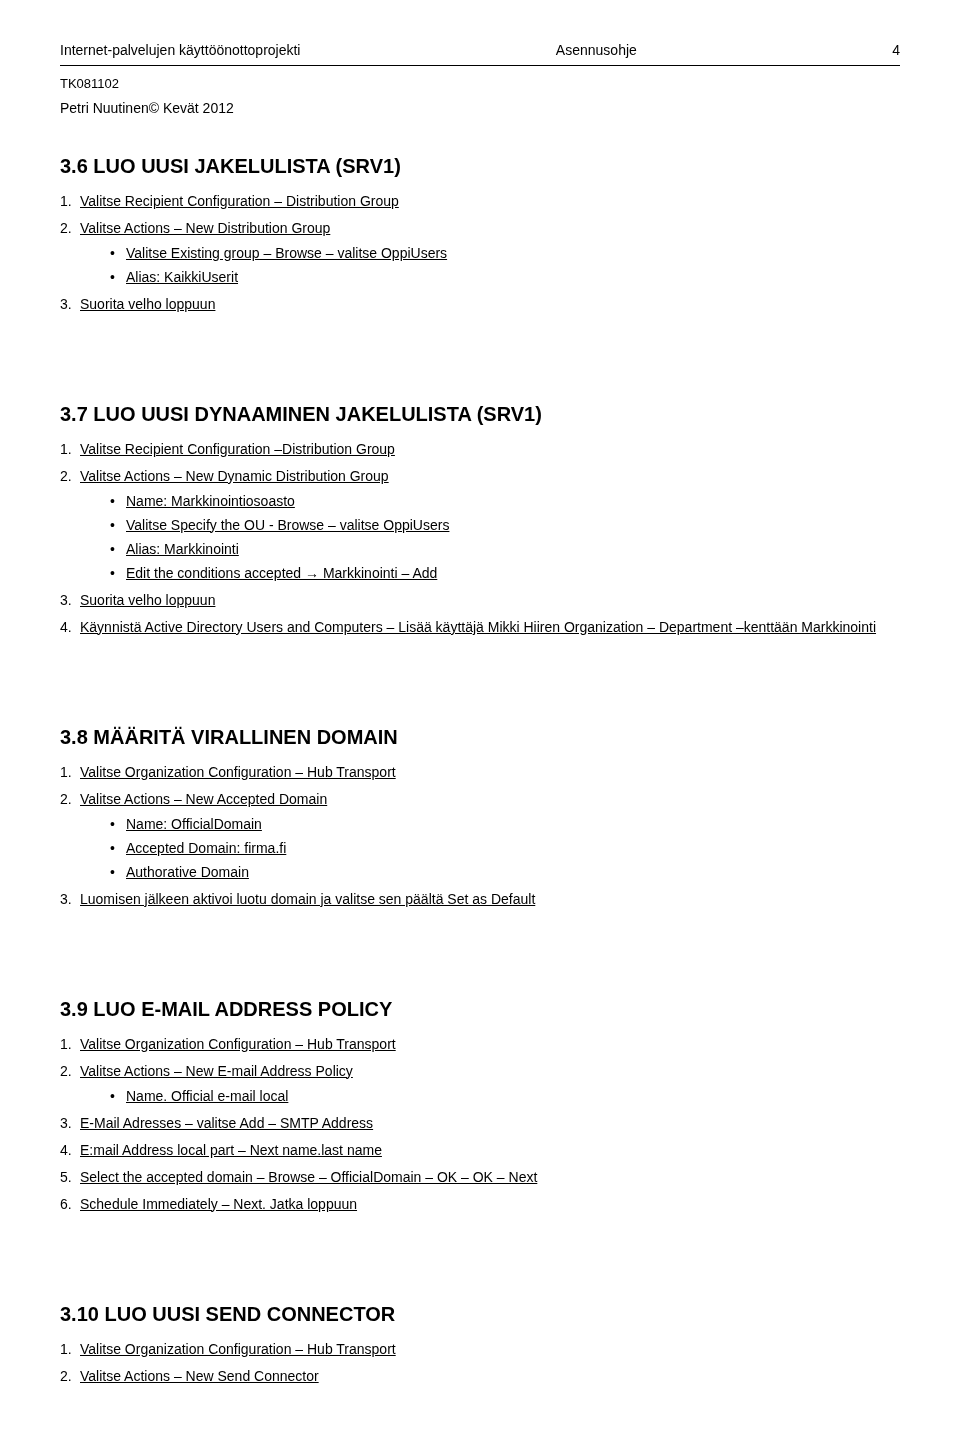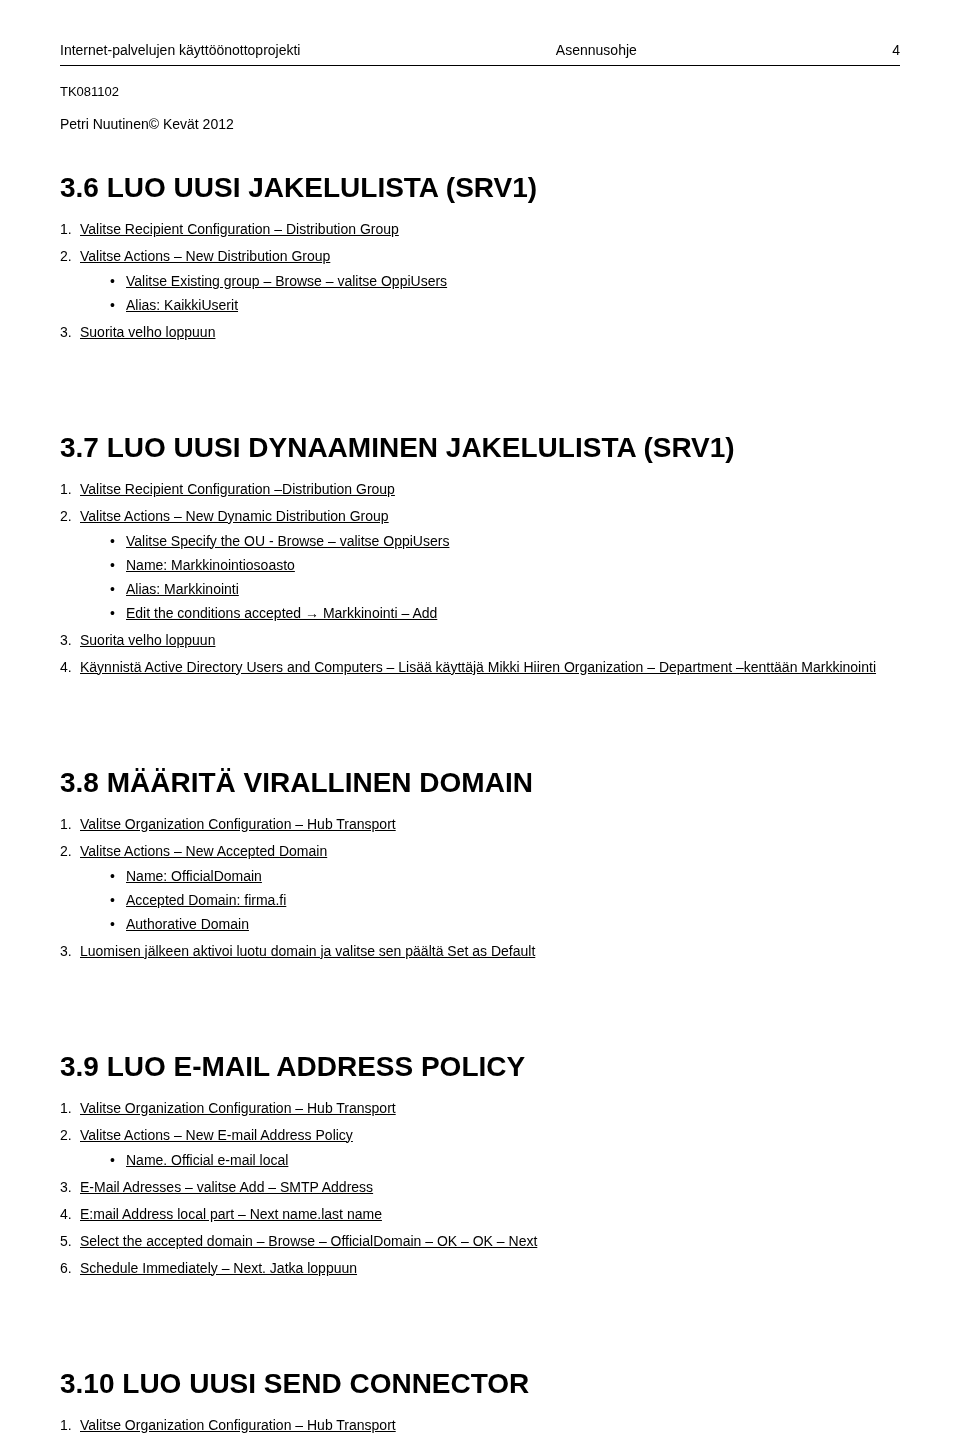--- a/index.html
+++ b/index.html
@@ -16,37 +16,37 @@
       width: 960px;
       min-height: 1440px;
       padding: 40px 60px;
       line-height: 1.5;
     }
 
     .header {
       display: flex;
       justify-content: space-between;
       align-items: flex-start;
-      margin-bottom: 16px;
+      margin-bottom: 8px;
       border-bottom: 1px solid #000;
       padding-bottom: 4px;
     }
 
     .doc-id {
       font-size: 13px;
-      margin-bottom: 12px;
+      margin-bottom: 4px;
     }
 
     .author-line {
       font-size: 14px;
       margin-bottom: 32px;
     }
 
     h2 {
-      font-size: 28px;
+      font-size: 20px;
       font-weight: bold;
       margin-top: 24px;
       margin-bottom: 10px;
     }
 
     .section {
       margin-bottom: 30px;
     }
 
     ol.main-list {
@@ -115,22 +115,22 @@
           </ul></li>
         <li><span>Suorita velho loppuun</span></li>
       </ol>
     </div>
     <div class="page-spacer"></div>
     <div class="section">
       <h2>3.7 LUO UUSI DYNAAMINEN JAKELULISTA (SRV1)</h2>
       <ol class="main-list">
         <li><span>Valitse Recipient Configuration –Distribution Group</span></li>
         <li><span>Valitse Actions – New Dynamic Distribution Group</span><ul class="bullet-list">
+            <li>Name: Markkinointiosoasto</li>
             <li>Valitse Specify the OU - Browse – valitse OppiUsers</li>
-            <li>Name: Markkinointiosoasto</li>
             <li>Alias: Markkinointi</li>
             <li>Edit the conditions accepted → Markkinointi – Add</li>
           </ul></li>
         <li><span>Suorita velho loppuun</span></li>
         <li><span>Käynnistä Active Directory Users and Computers – Lisää käyttäjä Mikki Hiiren Organization – Department –kenttään Markkinointi</span></li>
       </ol>
     </div>
     <div class="page-spacer"></div>
     <div class="section">
       <h2>3.8 MÄÄRITÄ VIRALLINEN DOMAIN</h2>

